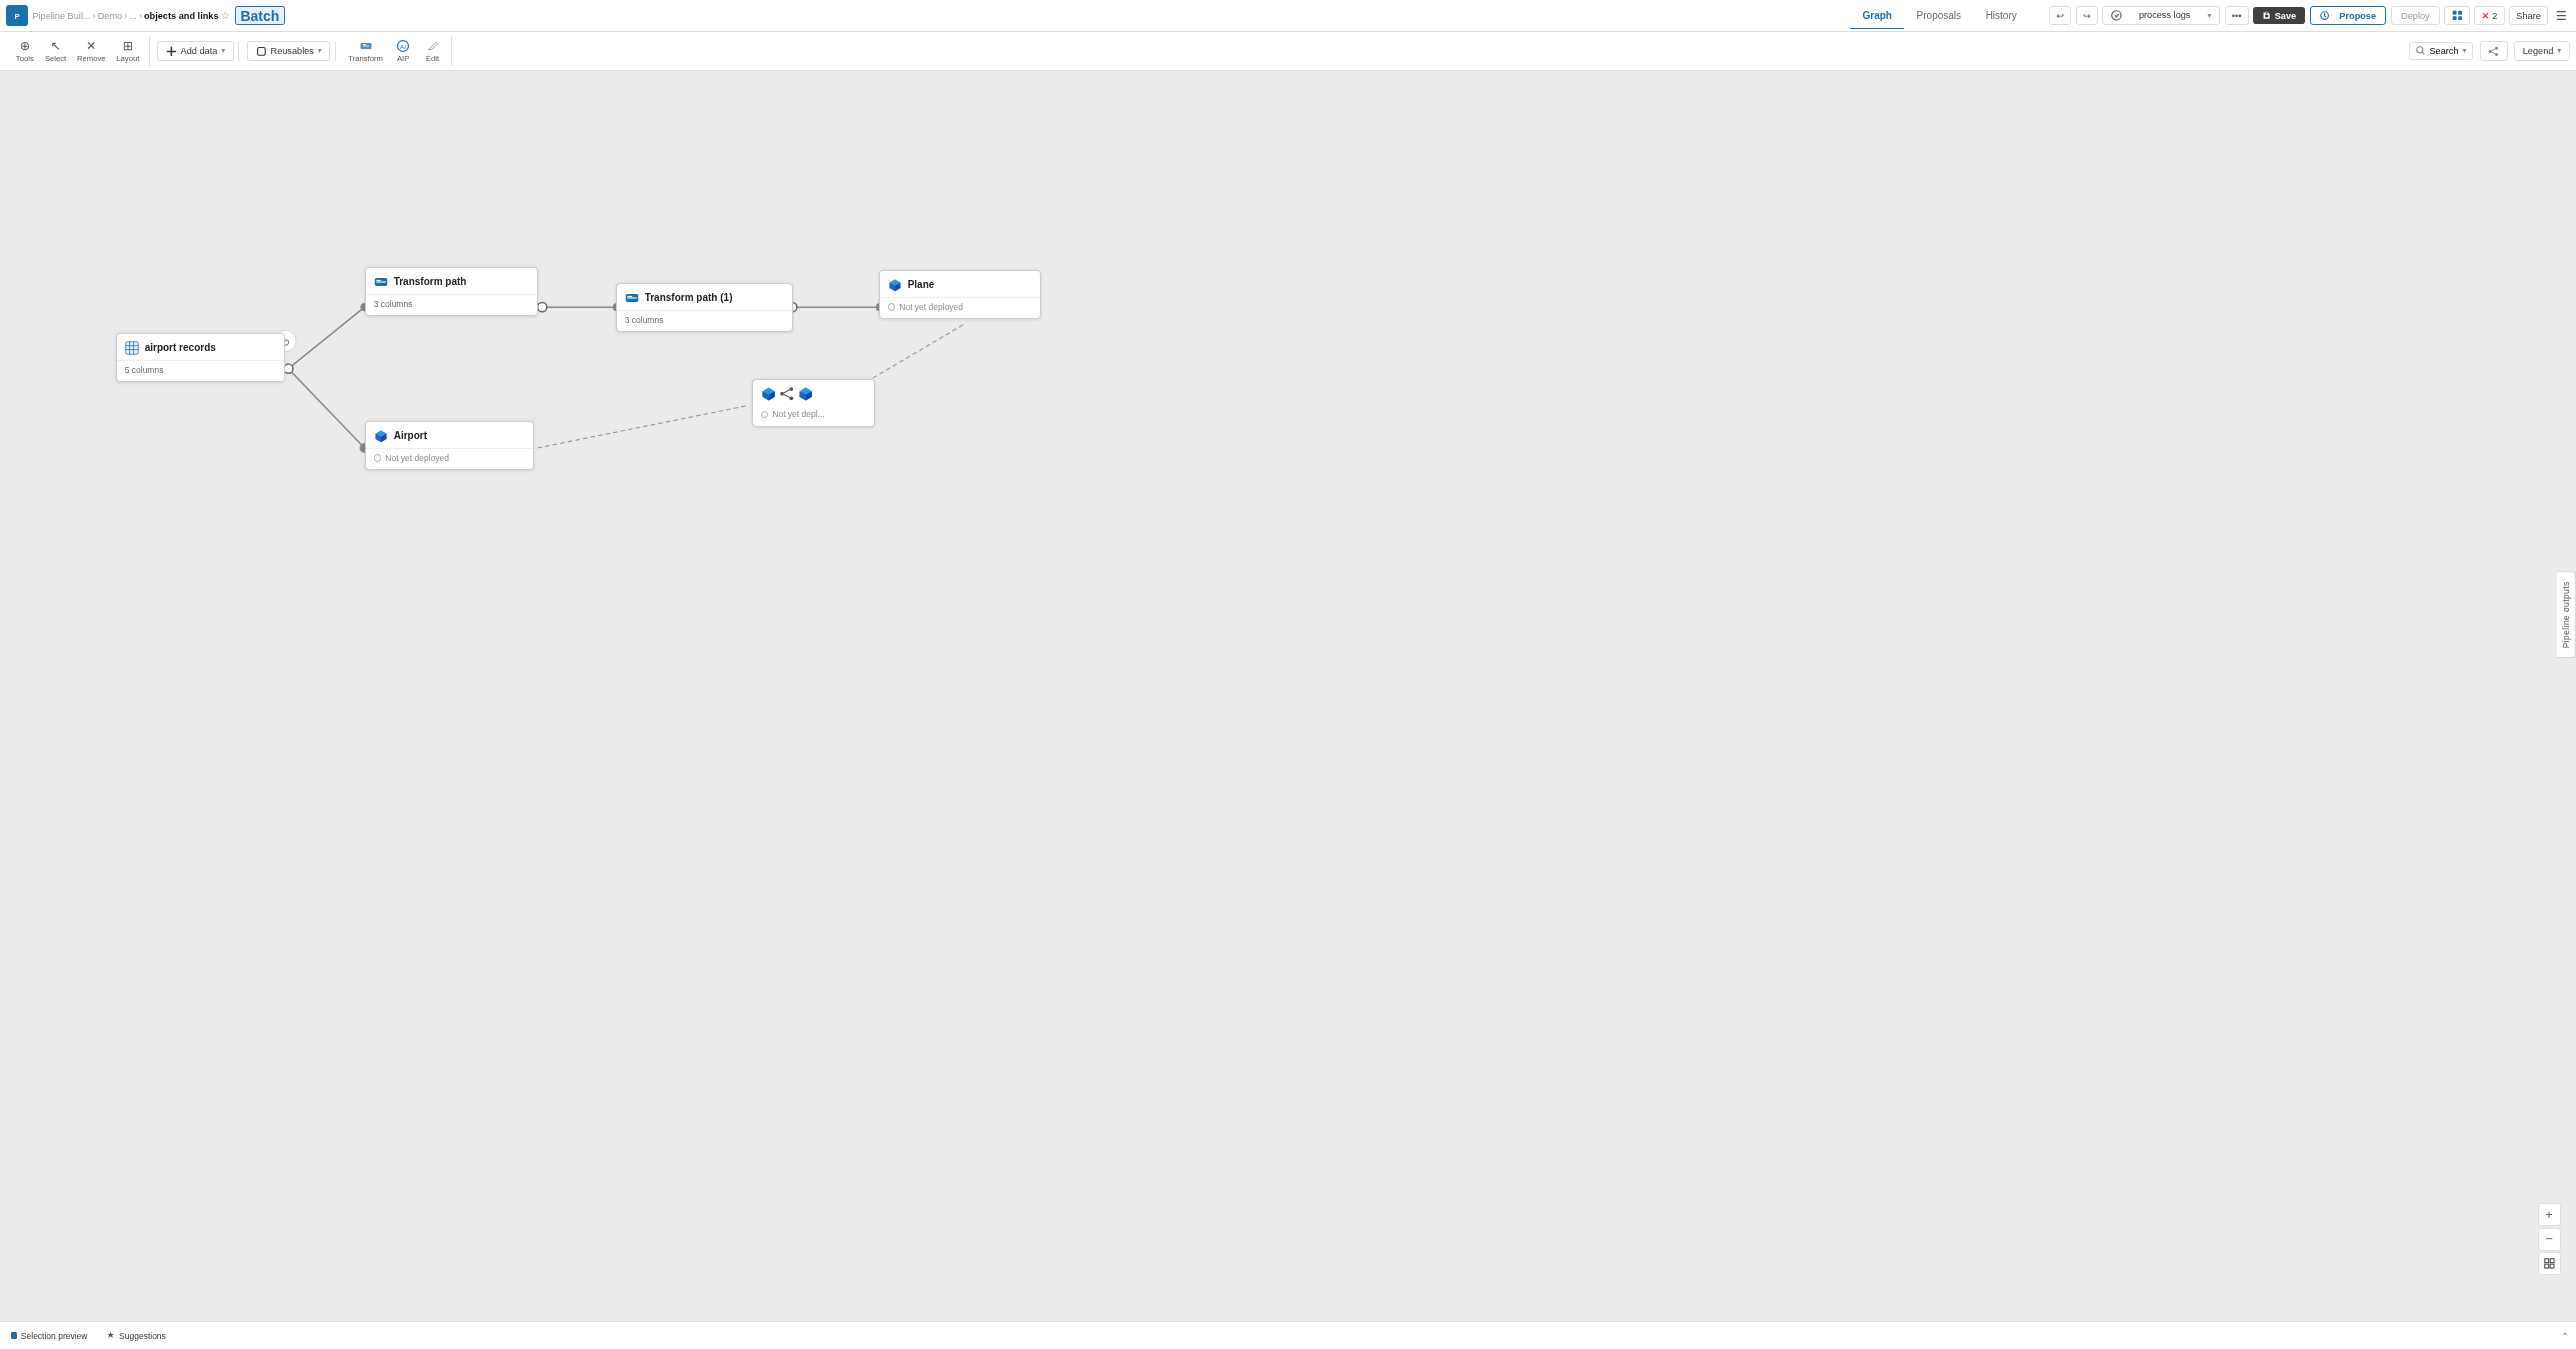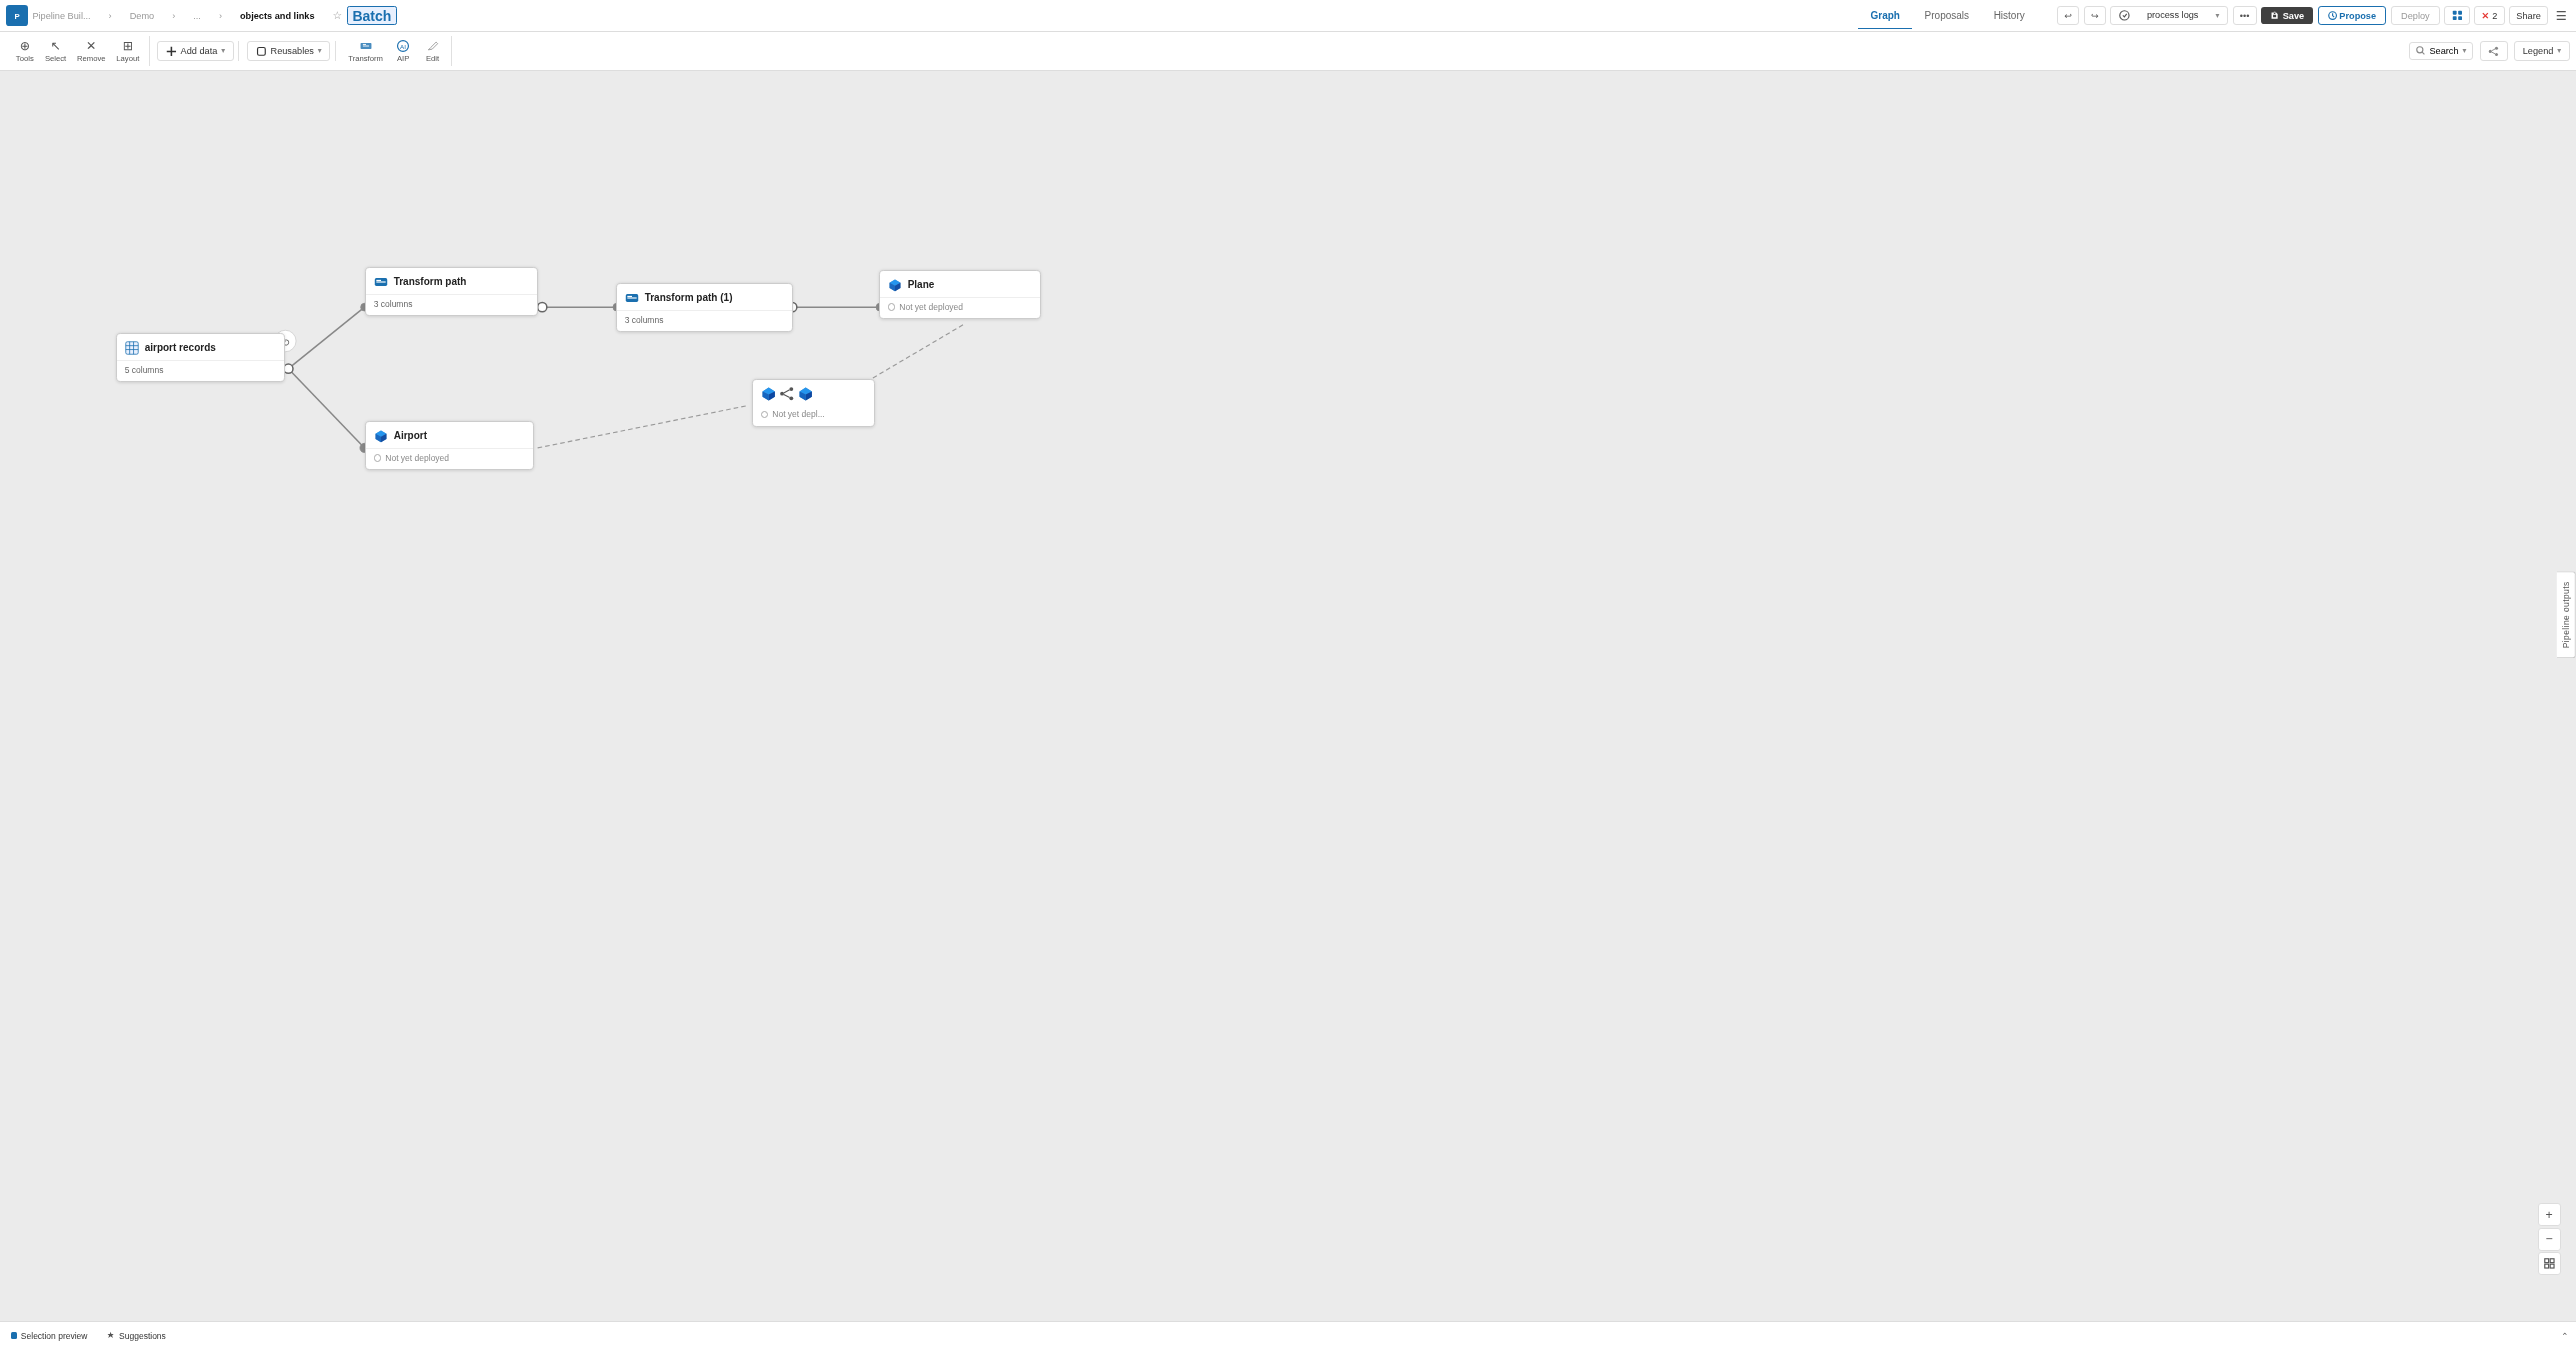--- a/index.html
+++ b/index.html
@@ -18,21 +18,21 @@
     }
     .app-logo {
       width: 21.6px; height: 21.6px;
       background: #1a6faf;
       border-radius: 3.1px;
       display: flex; align-items: center; justify-content: center;
       color: white; font-size: 10.8px; font-weight: bold;
       flex-shrink: 0;
     }
     .breadcrumb {
-      display: flex; align-items: center; gap: 18px;
+      display: flex; align-items: center; gap: 2px;
       font-size: 9.2px; color: #555;
     }
     .breadcrumb span { color: #999; }
     .breadcrumb .current { font-weight: 600; color: #111; }
     .batch-badge {
       background: #e8f0fe;
       color: #1a6faf;
       border: 0.8px solid #1a6faf;
       border-radius: 2.3px;
       padding: 0.8px 4.6px;
@@ -54,21 +54,21 @@
       display: flex; align-items: center; gap: 17px;
     }
     .btn-save {
       background: #404040; color: white; border: none; border-radius: 3.1px;
       padding: 3.9px 9.2px; cursor: pointer; font-size: 9.2px; font-weight: 600;
       display: flex; align-items: center; gap: 3.1px;
     }
     .btn-propose {
       background: white; color: #1a6faf; border: 0.8px solid #1a6faf; border-radius: 3.1px;
       padding: 3.9px 9.2px; cursor: pointer; font-size: 9.2px; font-weight: 600;
-      display: flex; align-items: center; gap: 2px;
+      display: flex; align-items: center; gap: 10px;
     }
     .btn-deploy {
       background: none; color: #999; border: 0.8px solid #ddd; border-radius: 3.1px;
       padding: 3.9px 9.2px; cursor: pointer; font-size: 9.2px;
     }
     .btn-red-badge {
       background: none; border: 0.8px solid #ddd; border-radius: 3.1px;
       padding: 3.1px 6.2px; cursor: pointer; font-size: 9.2px; color: #333;
       display: flex; align-items: center; gap: 3.1px;
     }

